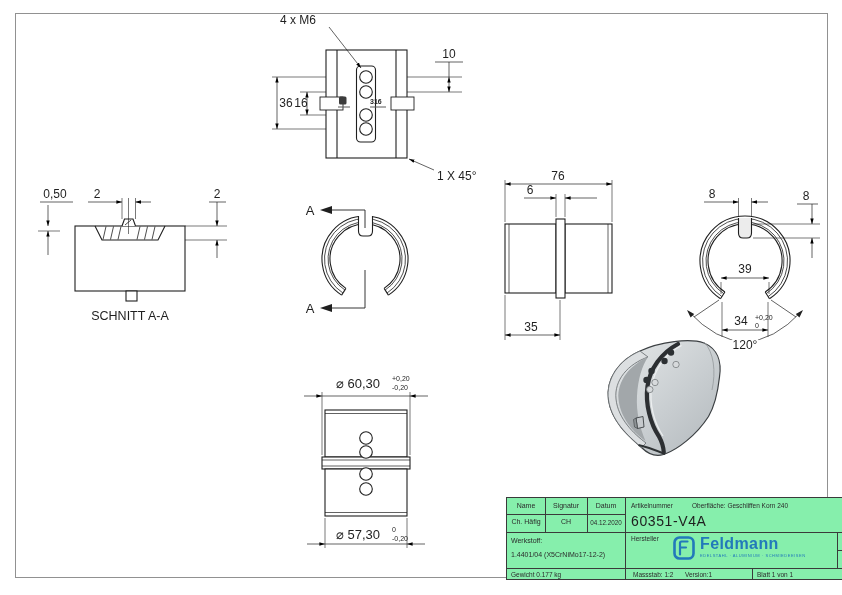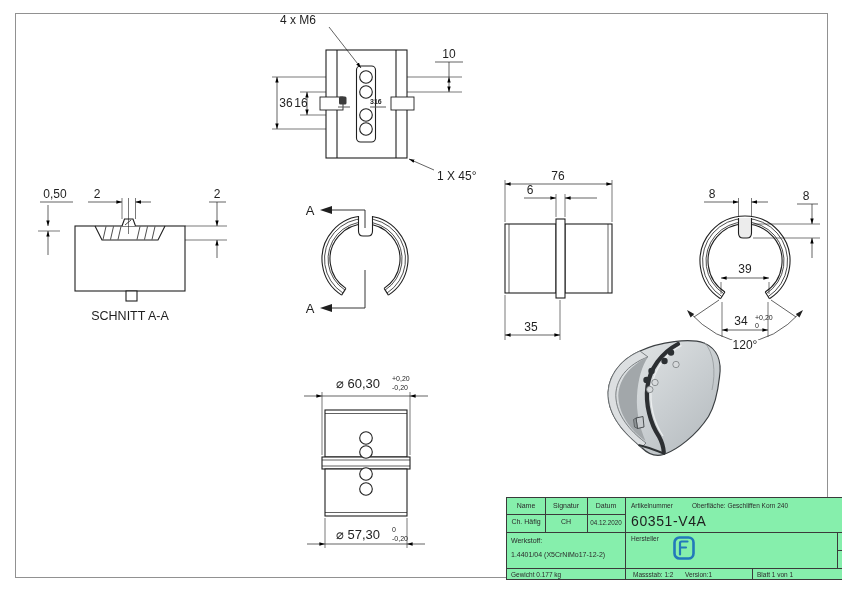--- a/index.html
+++ b/index.html
@@ -283,20 +283,24 @@
 
     <div class="tbt" style="left:4px;top:39px;">Werkstoff:</div>
     <div class="tbt" style="left:4px;top:53px;">1.4401/04 (X5CrNiMo17-12-2)</div>
     <div class="tbt" style="left:124px;top:37px;font-size:6.5px;">Hersteller</div>
 
     <div class="logo-row">
       <svg width="22" height="24" viewBox="0 0 22 24">
         <rect x="1.5" y="1.5" width="19" height="21" rx="5" fill="none" stroke="#2279ba" stroke-width="2.6"></rect>
         <path d="M14.5,5.5 H8.5 Q7,5.5 7,7 V18.5 M7,11.5 H13" fill="none" stroke="#2279ba" stroke-width="2.2" stroke-linecap="round"></path>
       </svg>
+      <div>
+        <div class="logo-word">Feldmann</div>
+        <div class="logo-tag">EDELSTAHL · ALUMINIUM · SCHMIEDEEISEN</div>
+      </div>
     </div>
 
     <div class="tbt ctr" style="left:330px;width:40px;top:40px;font-size:6px;">Blattformat</div>
     <div class="tbt ctr" id="a4" style="left:330px;width:40px;top:56px;">A4</div>
 
     <div class="tbt" style="left:4px;top:72.5px;font-size:6.5px;">Gewicht 0.177 kg</div>
     <div class="tbt" style="left:126px;top:72.5px;font-size:6.5px;">Massstab: 1:2</div>
     <div class="tbt" style="left:178px;top:72.5px;font-size:6.5px;">Version:1</div>
     <div class="tbt" style="left:250px;top:72.5px;font-size:6.5px;">Blatt 1 von 1</div>
   </div>

